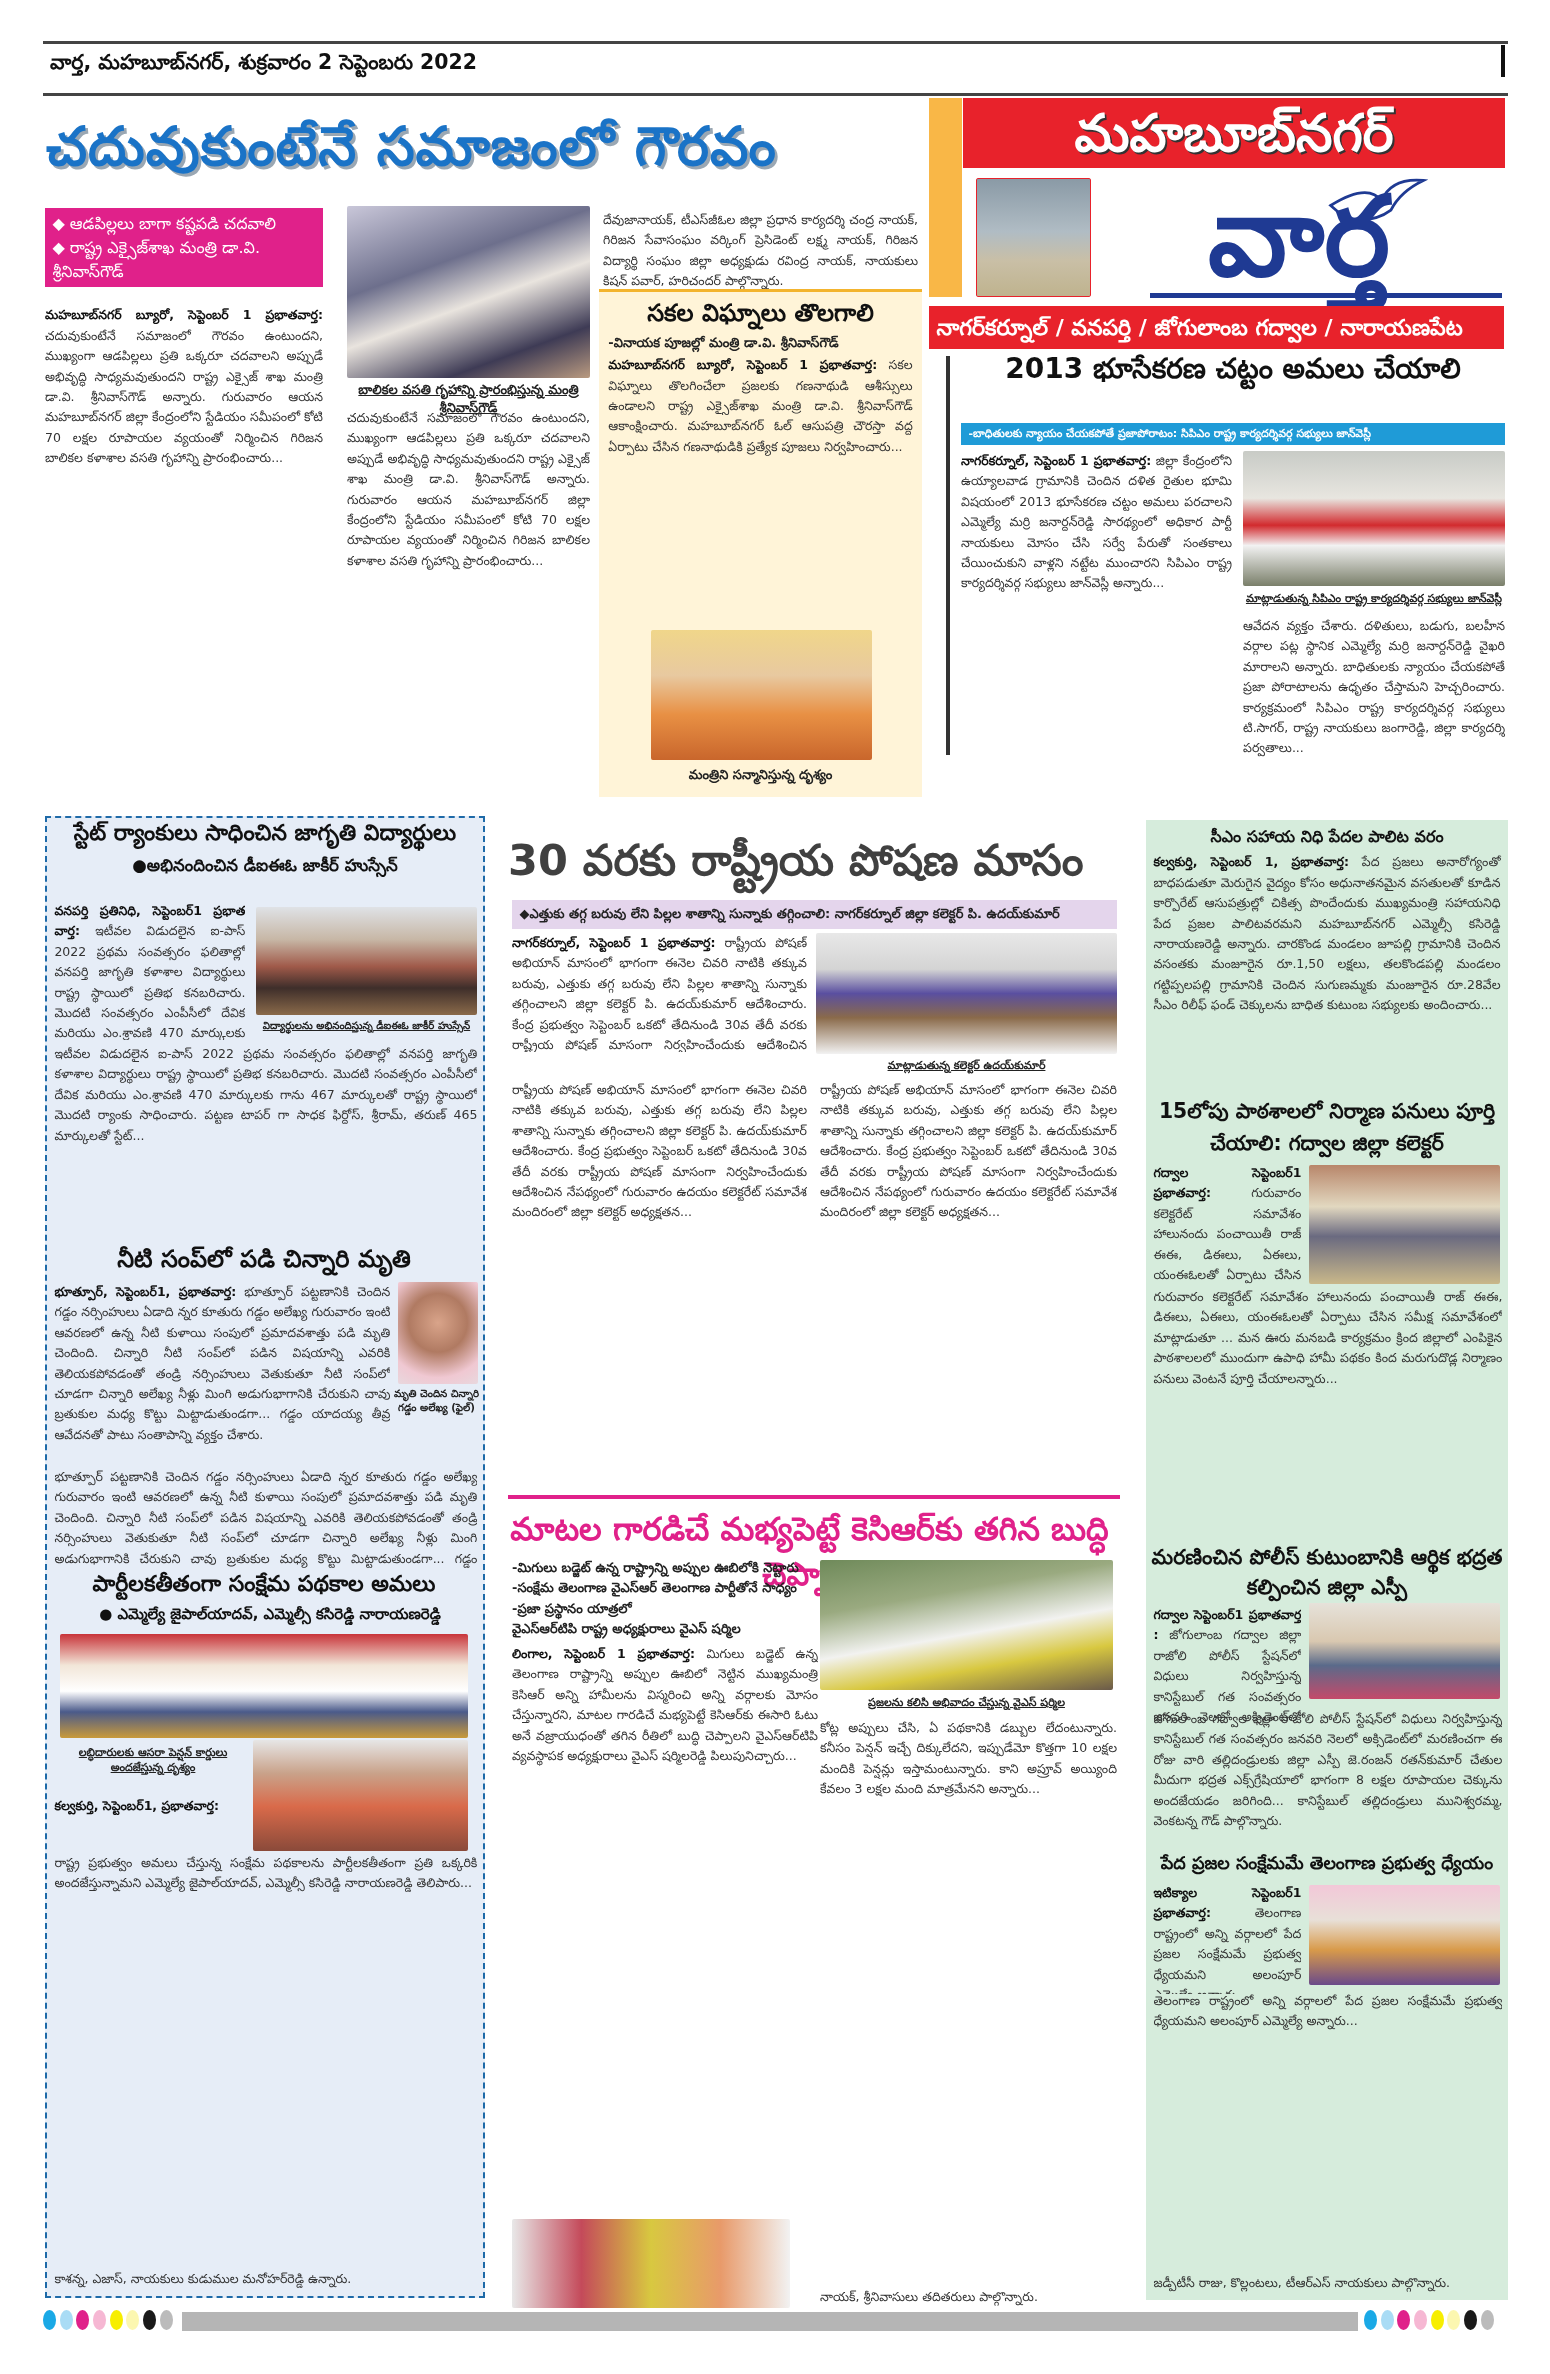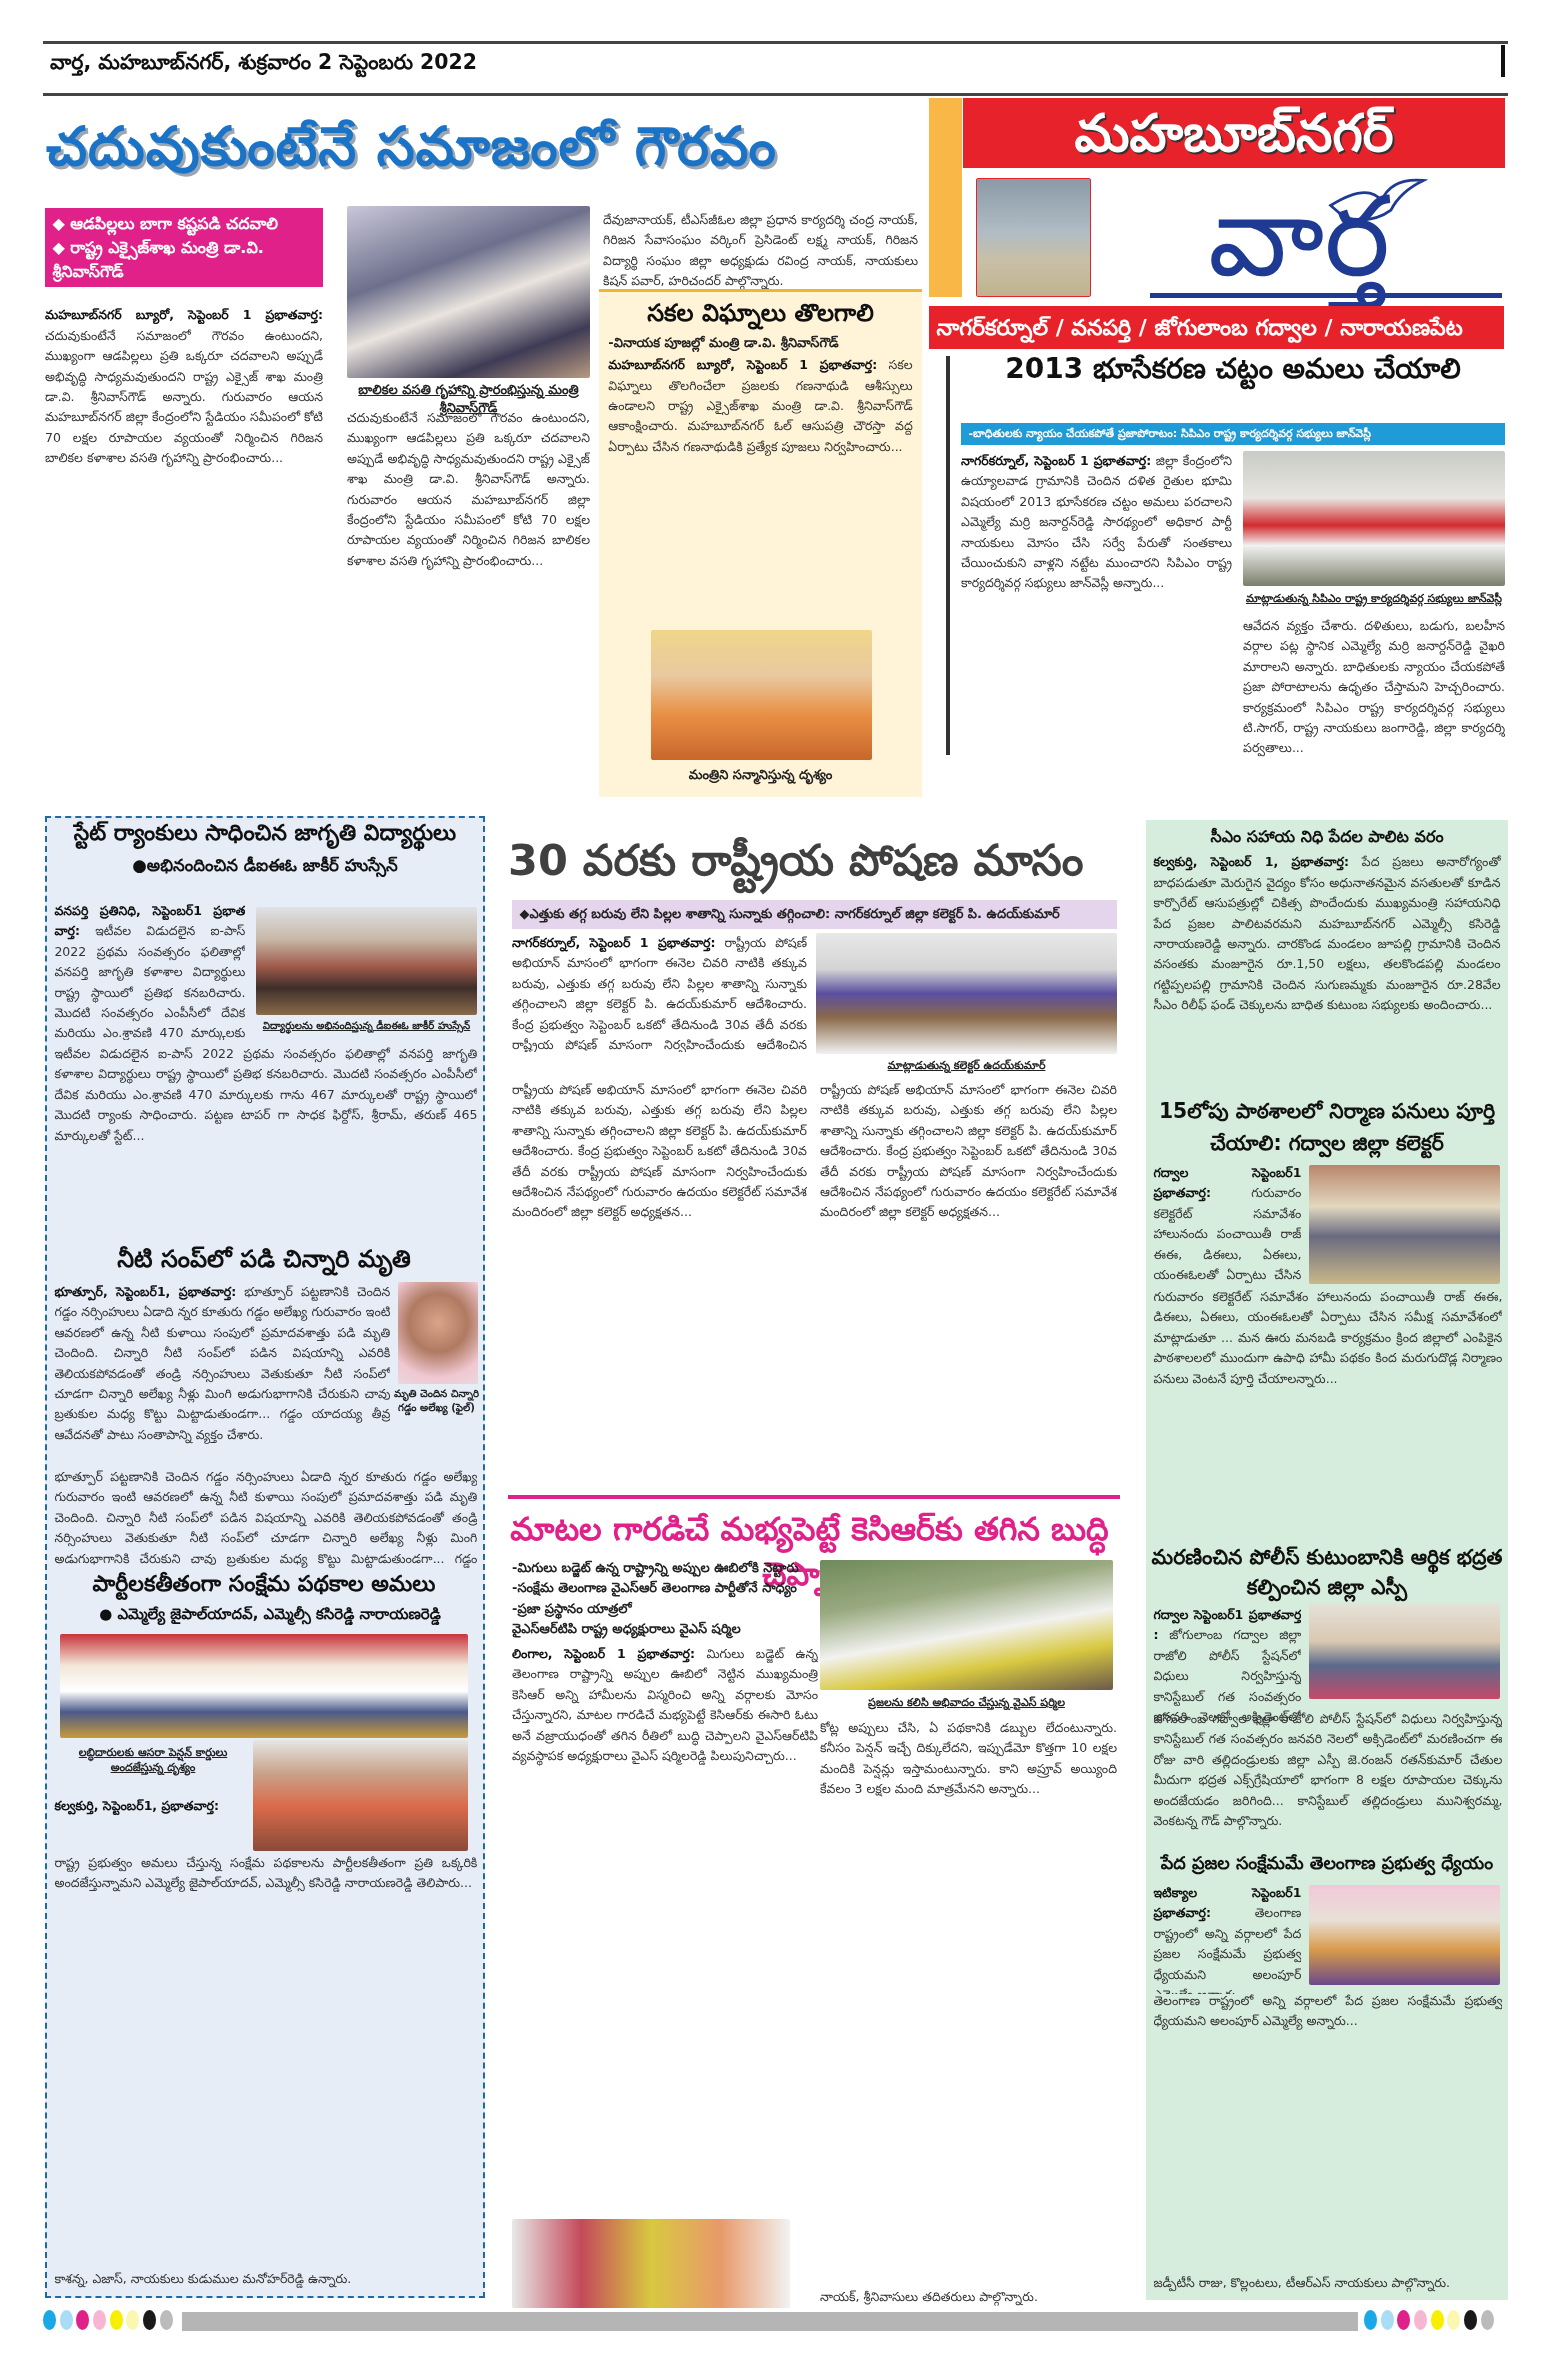--- a/index.html
+++ b/index.html
@@ -4,26 +4,26 @@
 <style>
 *{box-sizing:border-box;margin:0;padding:0}
 body{width:1551px;height:2375px;background:#fff;font-family:"DejaVu Sans",sans-serif;color:#222;position:relative;overflow:hidden}
 .abs{position:absolute}
 .rule{position:absolute;left:43px;right:43px;height:2.8px;background:#444}
 .dateline{position:absolute;left:50px;top:50px;font-size:20.4px;font-weight:bold;color:#111}
 .pageno{position:absolute;right:46px;top:45px;width:3.7px;height:32px;background:#111}
 .headline-main{position:absolute;left:46px;top:115px;font-size:54px;font-weight:bold;color:#1a73c7;text-shadow:2.8px 2.8px 0 #9aa7b3;letter-spacing:0.9px}
 .body-text{font-size:12.5px;line-height:20.4px;color:#333;text-align:justify}
 .body-text b{color:#111}
-.deck-pink{background:#e0218a;color:#fff;font-size:16px;font-weight:bold;padding:3.7px 7.4px;line-height:24px}
+.deck-pink{background:#e0218a;color:#fff;font-size:16px;font-weight:normal;padding:3.7px 7.4px;line-height:24px}
 .photo{position:absolute;overflow:hidden;border-radius:1.9px}
 .caption{font-size:13px;font-weight:bold;text-align:center;text-decoration:underline;color:#222}
 .masthead-orange{position:absolute;left:929px;top:98px;width:33px;height:199px;background:#f9b747}
 .masthead-red{position:absolute;left:963px;top:98px;width:542px;height:70px;background:#e8222b;color:#fff;font-size:52px;font-weight:bold;text-align:center;line-height:70px;text-shadow:1.9px 1.9px 0 #333}
-.masthead-vaartha{position:absolute;left:1095px;top:176px;width:408px;height:121px;color:#1f3a93;font-size:111px;font-weight:normal;text-align:center;line-height:121px}
+.masthead-vaartha{position:absolute;left:1095px;top:176px;width:408px;height:121px;color:#1f3a93;font-size:111px;font-weight:bold;text-align:center;line-height:121px}
 .masthead-bar{position:absolute;left:929px;top:306px;width:575px;height:43px;background:#e8222b;color:#fff;font-size:22px;font-weight:bold;line-height:43px;padding-left:7.4px}
 .sub-blue{background:#1f9bd7;color:#fff;font-size:13px;font-weight:bold;padding:3.7px 7.4px}
 .box-dashed{position:absolute;border:2.8px dashed #1e6aa8;background:#e6edf7}
 .box-green{position:absolute;background:#d6ecdc}
 .box-cream{position:absolute;background:#fff4d8;border-top:3.7px solid #f3b42e}
 .h2{font-weight:bold;color:#111;text-align:center}
 .purple-head{position:absolute;left:508px;top:835px;width:603px;font-size:43px;font-weight:bold;color:#404040;text-align:left}
 .purple-deck{position:absolute;left:512px;top:900px;width:605px;background:#e4d5ec;font-size:13px;font-weight:bold;padding:5.6px 7.4px;color:#222}
 .pink-head{position:absolute;left:508px;top:1503px;width:603px;font-size:32px;font-weight:bold;color:#e0218a;text-align:center}
 .dots{position:absolute;top:2310px;display:flex;gap:3.7px}

